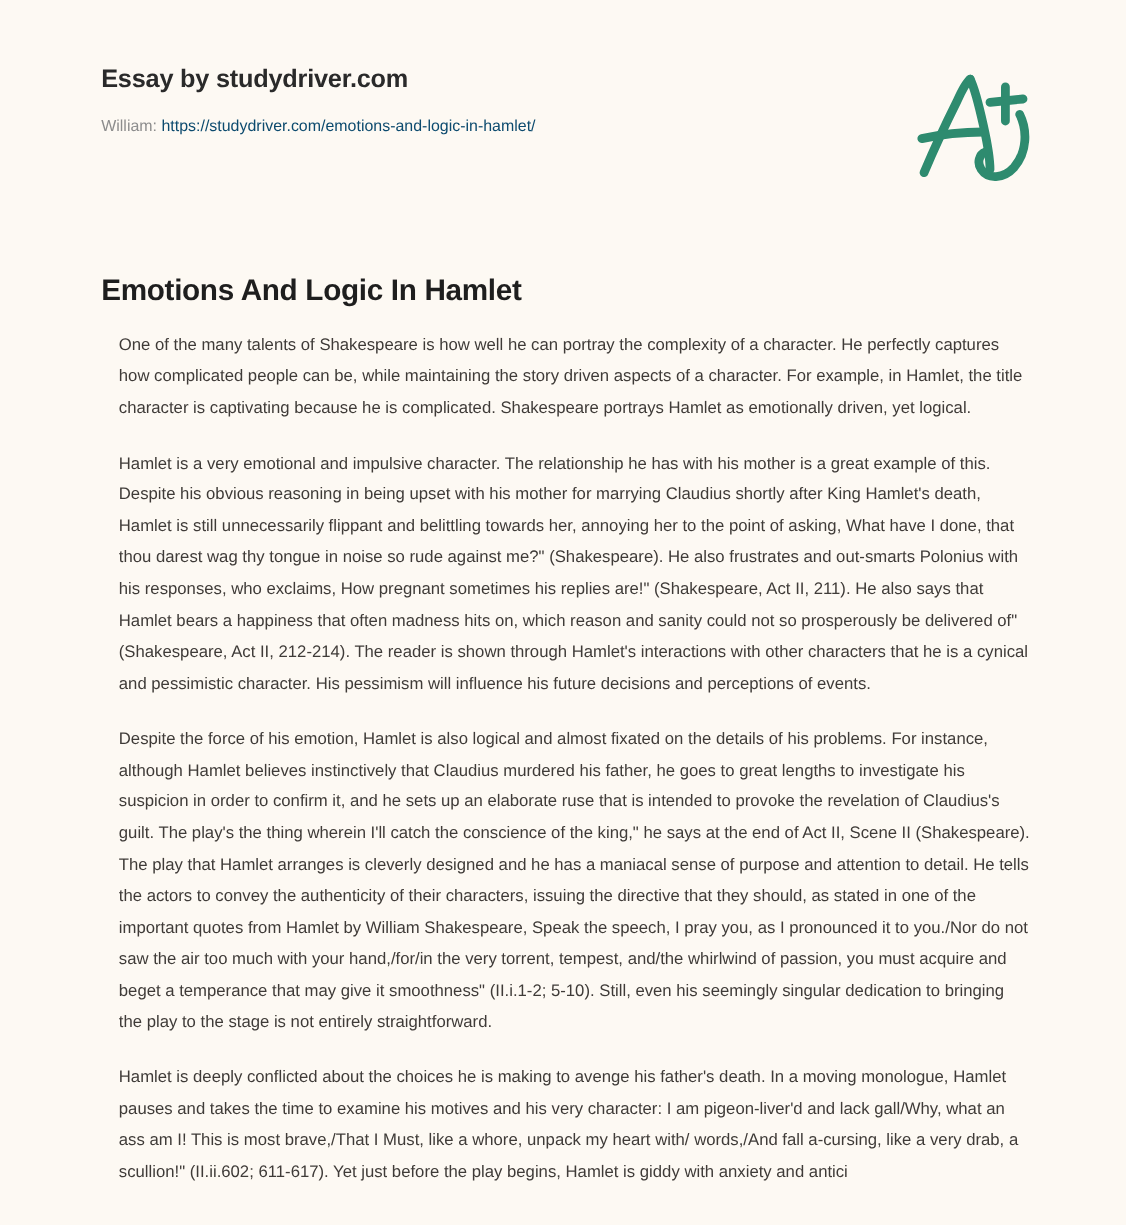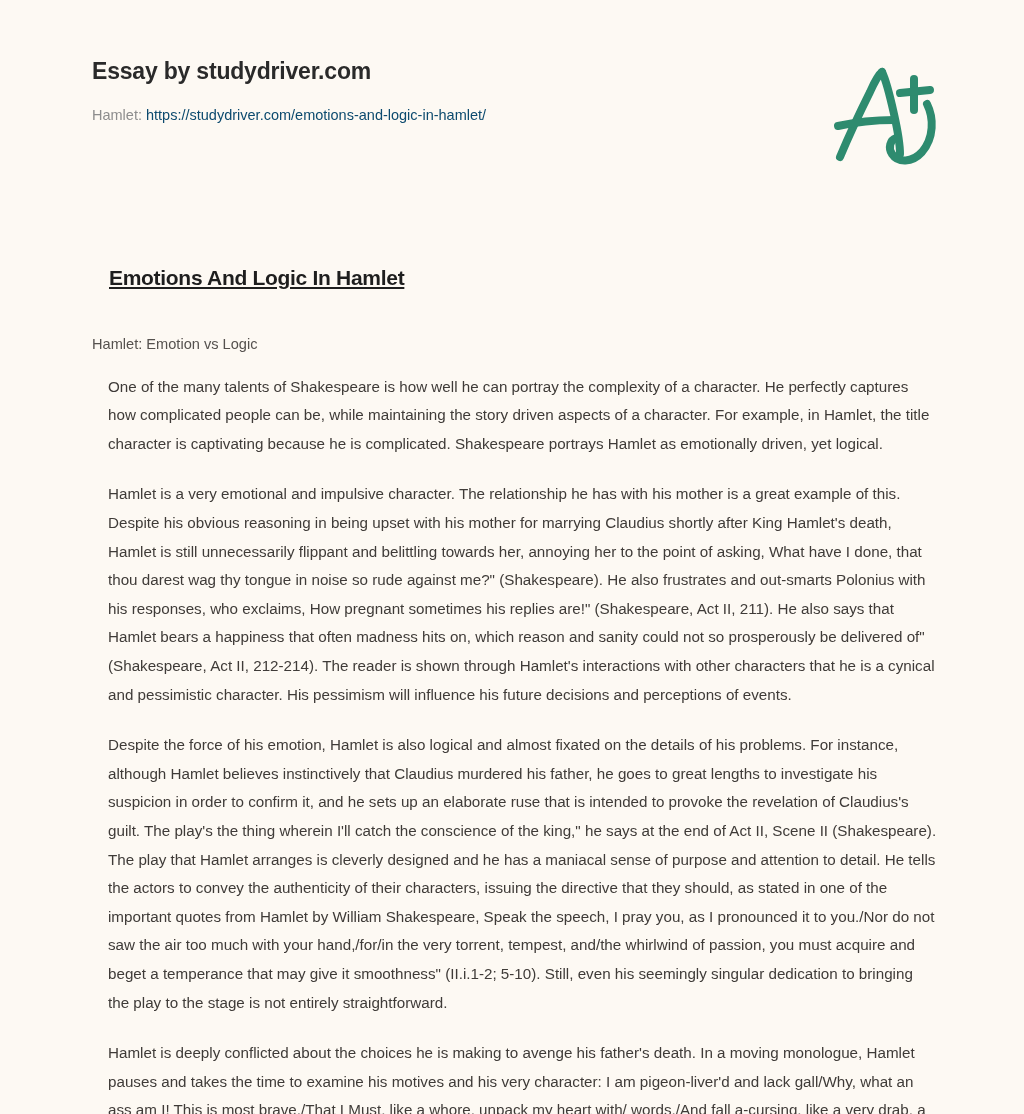--- a/index.html
+++ b/index.html
@@ -69,27 +69,26 @@
 
   
   .article {
     position: absolute;
     left: 92px;
     top: 248px;
     width: 846px;
   }
 
   .article-title {
-    margin: 17px;
-    font-size: 21px;
+    margin: 0;
+    font-size: 27px;
     font-weight: bold;
     color: #1e1e1e;
     letter-spacing: -0.3px;
     line-height: 1.25;
-    text-decoration: underline;
   }
 
   .article-subtitle {
     margin: 0;
     padding-top: 26px;
     font-size: 14.6px;
     color: #55514e;
     line-height: 1.4;
   }
 
@@ -107,21 +106,21 @@
   .body-copy p:last-child { margin-bottom: 0; }
 </style>
 </head>
 <body>
 
 <div class="page">
 
   <div class="header">
     <div class="header-essay-by">Essay by studydriver.com</div>
     <div class="header-source">
-      <span class="source-label">Hamlet:</span>
+      <span class="source-label">William:</span>
       <a class="source-link" href="#">https://studydriver.com/emotions-and-logic-in-hamlet/</a>
     </div>
   </div>
 
   <div class="logo">
     <svg viewBox="0 0 118 108" xmlns="http://www.w3.org/2000/svg">
       <g fill="none" stroke="#2e8b6f" stroke-linecap="round" stroke-linejoin="round">
 
         <path d="M14 95 C 22 76, 34 50, 44 30 C 48 21, 52 13, 56 10" stroke-width="8"></path>
 
@@ -134,21 +133,20 @@
         <path d="M88 17 L 88 48" stroke-width="8"></path>
 
         <path d="M74 31 L 104 28" stroke-width="8"></path>
       </g>
     </svg>
   </div>
 
   <div class="article">
     <h1 class="article-title">Emotions And Logic In Hamlet</h1>
 
-    <div class="article-subtitle">Hamlet: Emotion vs Logic</div>
 
     <div class="body-copy">
       <p>One of the many talents of Shakespeare is how well he can portray the complexity of a character. He perfectly captures how complicated people can be, while maintaining the story driven aspects of a character. For example, in Hamlet, the title character is captivating because he is complicated. Shakespeare portrays Hamlet as emotionally driven, yet logical.</p>
       <p>Hamlet is a very emotional and impulsive character. The relationship he has with his mother is a great example of this. Despite his obvious reasoning in being upset with his mother for marrying Claudius shortly after King Hamlet's death, Hamlet is still unnecessarily flippant and belittling towards her, annoying her to the point of asking, What have I done, that thou darest wag thy tongue in noise so rude against me?" (Shakespeare). He also frustrates and out-smarts Polonius with his responses, who exclaims, How pregnant sometimes his replies are!" (Shakespeare, Act II, 211). He also says that Hamlet bears a happiness that often madness hits on, which reason and sanity could not so prosperously be delivered of" (Shakespeare, Act II, 212-214). The reader is shown through Hamlet's interactions with other characters that he is a cynical and pessimistic character. His pessimism will influence his future decisions and perceptions of events.</p>
       <p>Despite the force of his emotion, Hamlet is also logical and almost fixated on the details of his problems. For instance, although Hamlet believes instinctively that Claudius murdered his father, he goes to great lengths to investigate his suspicion in order to confirm it, and he sets up an elaborate ruse that is intended to provoke the revelation of Claudius's guilt. The play's the thing wherein I'll catch the conscience of the king," he says at the end of Act II, Scene II (Shakespeare). The play that Hamlet arranges is cleverly designed and he has a maniacal sense of purpose and attention to detail. He tells the actors to convey the authenticity of their characters, issuing the directive that they should, as stated in one of the important quotes from Hamlet by William Shakespeare, Speak the speech, I pray you, as I pronounced it to you./Nor do not saw the air too much with your hand,/for/in the very torrent, tempest, and/the whirlwind of passion, you must acquire and beget a temperance that may give it smoothness" (II.i.1-2; 5-10). Still, even his seemingly singular dedication to bringing the play to the stage is not entirely straightforward.</p>
       <p>Hamlet is deeply conflicted about the choices he is making to avenge his father's death. In a moving monologue, Hamlet pauses and takes the time to examine his motives and his very character: I am pigeon-liver'd and lack gall/Why, what an ass am I! This is most brave,/That I Must, like a whore, unpack my heart with/ words,/And fall a-cursing, like a very drab, a scullion!" (II.ii.602; 611-617). Yet just before the play begins, Hamlet is giddy with anxiety and antici</p>
     </div>
   </div>
 
 </div>

